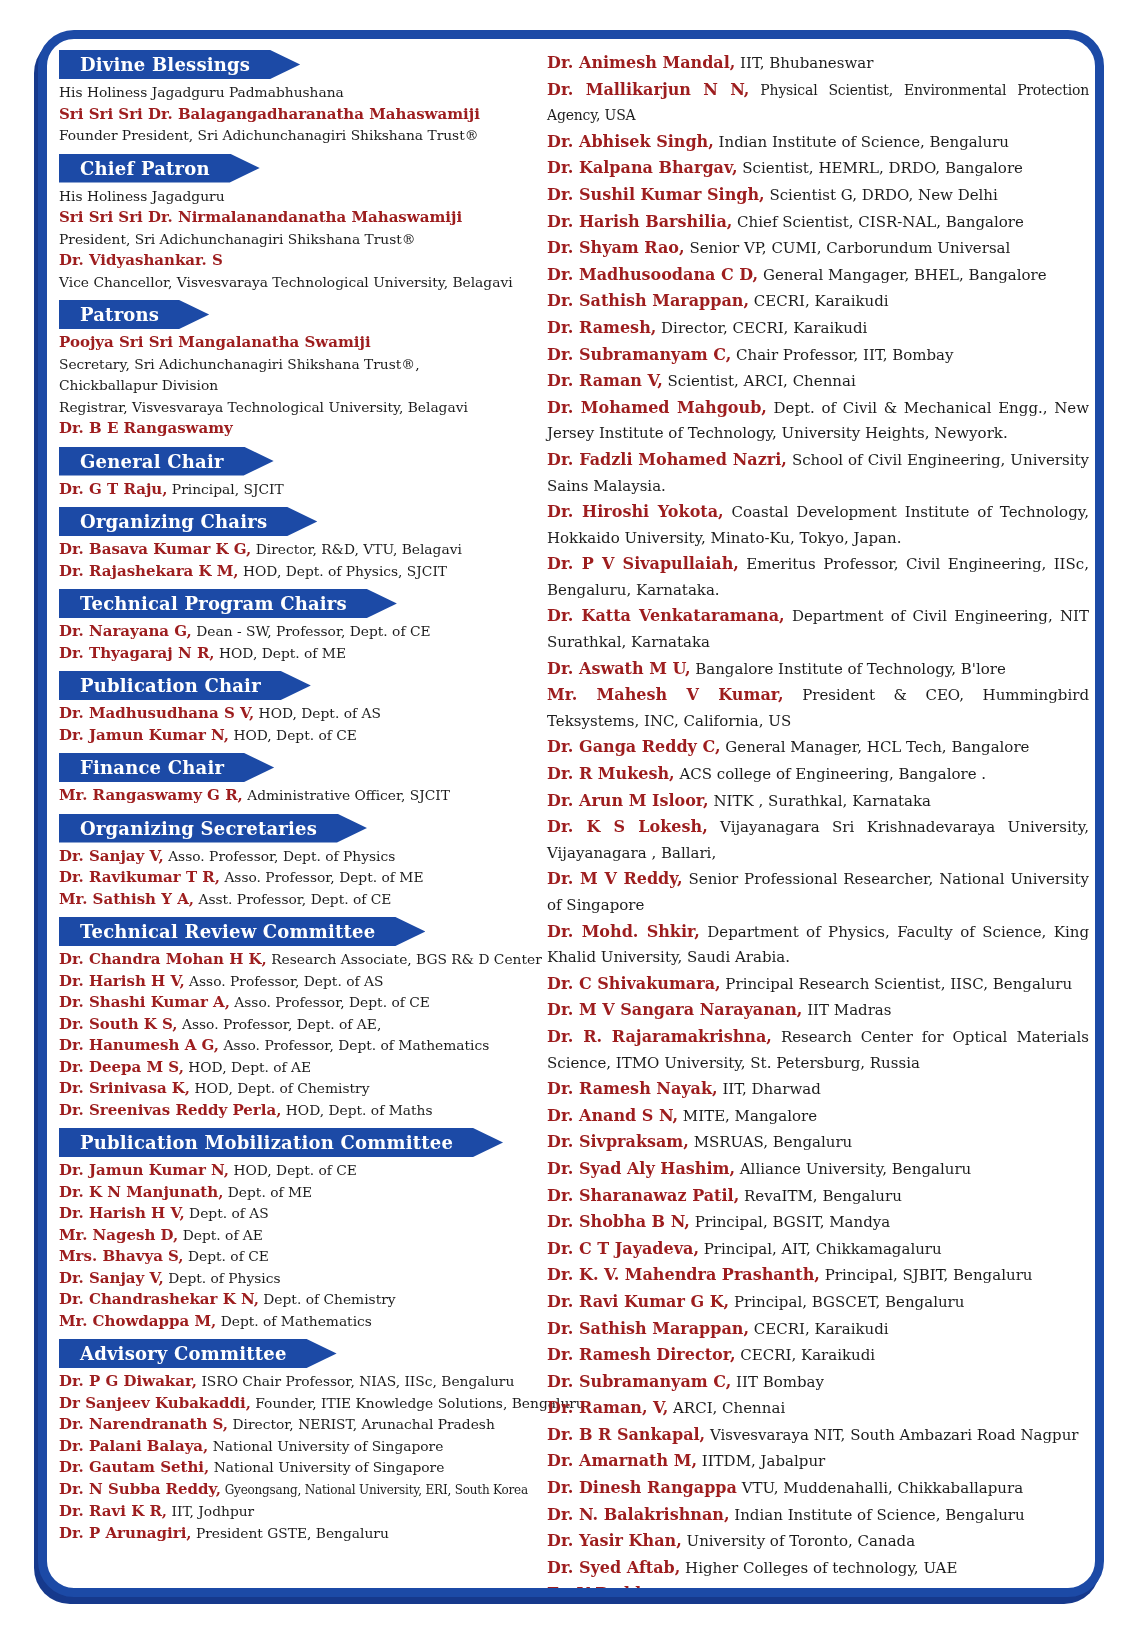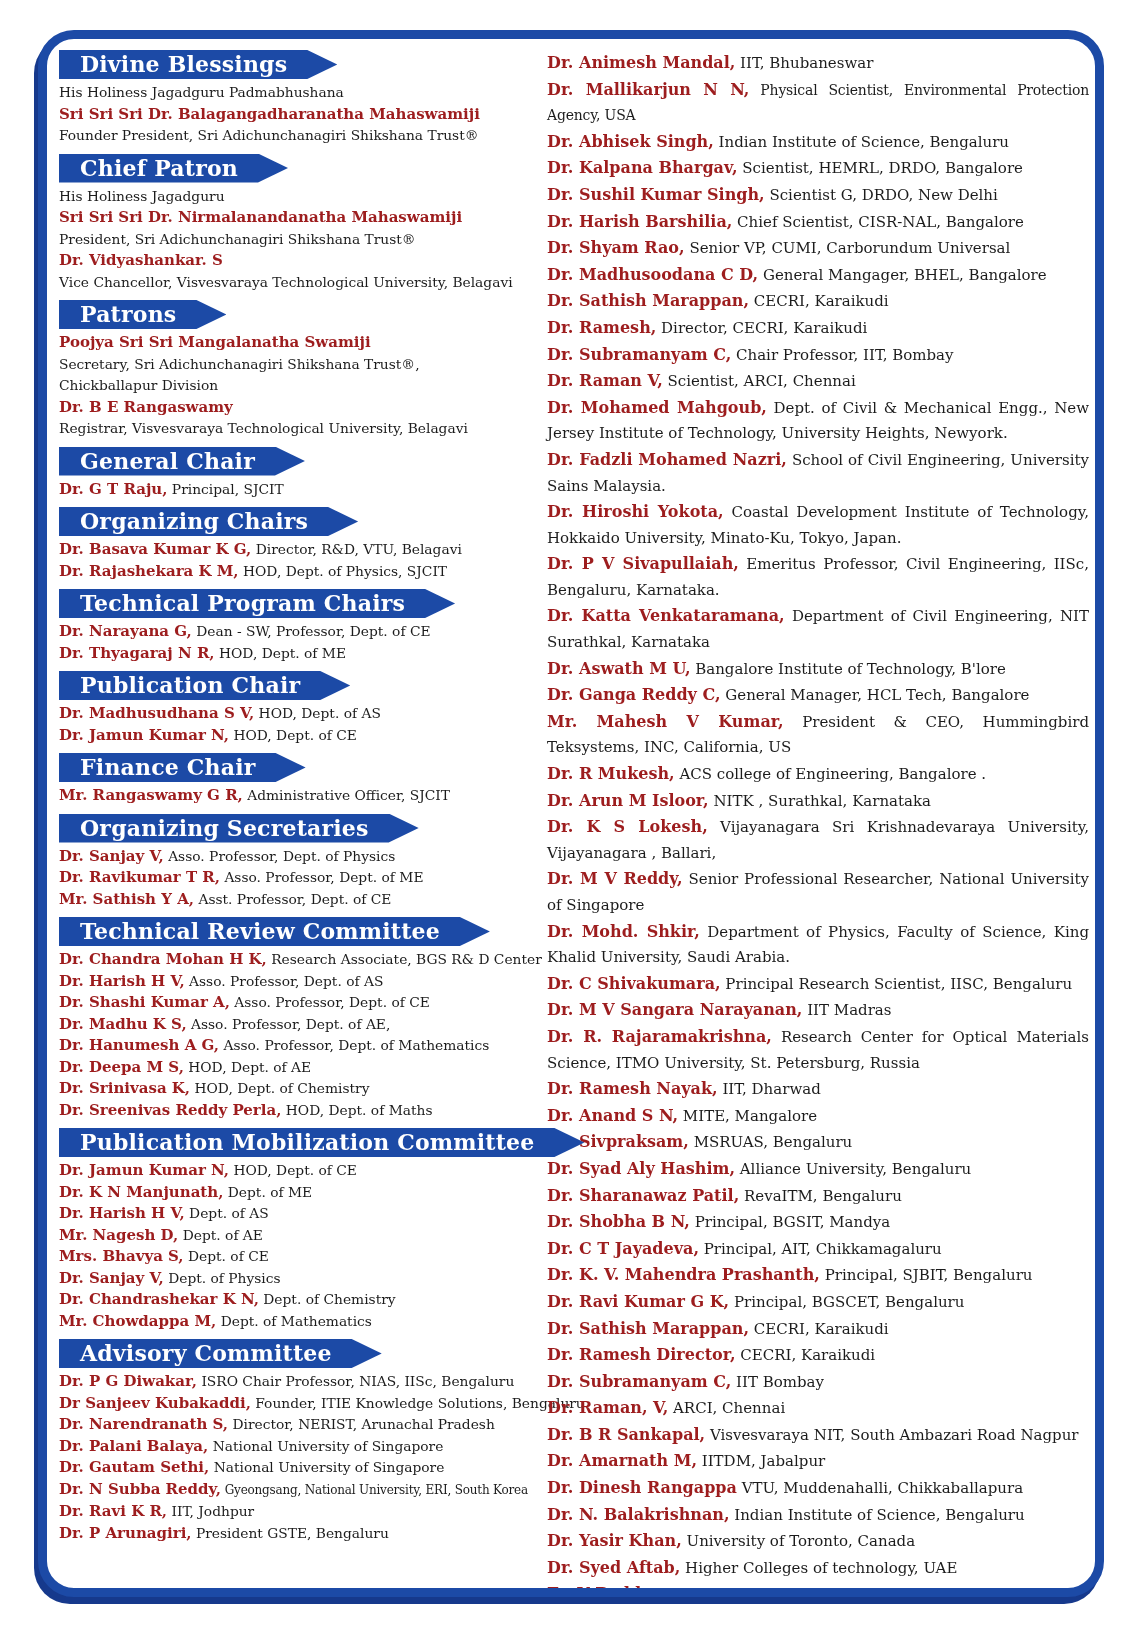--- a/index.html
+++ b/index.html
@@ -27,21 +27,21 @@
     background:#ffffff;
   }
   .col{min-width:0;}
   .col.left{width:474px;flex:none;padding-top:2px;}
   .col.right{flex:1;padding-top:2px;}
 
   .banner{
     background:var(--banner-blue);
     color:#ffffff;
     font-weight:bold;
-    font-size:22px;
+    font-size:18px;
     line-height:27px;
     padding:1px 50px 1px 21px;
     width:fit-content;
     margin:7px 0 3px 0;
     clip-path:polygon(0 0, calc(100% - 30px) 0, 100% 50%, calc(100% - 30px) 100%, 0 100%);
     letter-spacing:0.2px;
     white-space:nowrap;
   }
   .col.left .banner:first-child{margin-top:0;}
 
@@ -86,22 +86,22 @@
       <div class="banner">Chief Patron</div>
       <p class="line"><span class="af">His Holiness Jagadguru</span></p>
       <p class="line"><span class="nm">Sri Sri Sri Dr. Nirmalanandanatha Mahaswamiji</span></p>
       <p class="line"><span class="af">President, Sri Adichunchanagiri Shikshana Trust®</span></p>
       <p class="line"><span class="nm">Dr. Vidyashankar. S</span></p>
       <p class="line"><span class="af">Vice Chancellor, Visvesvaraya Technological University, Belagavi</span></p>
       <div class="banner">Patrons</div>
       <p class="line"><span class="nm">Poojya Sri Sri Mangalanatha Swamiji</span></p>
       <p class="line"><span class="af">Secretary, Sri Adichunchanagiri Shikshana Trust®,</span></p>
       <p class="line"><span class="af">Chickballapur Division</span></p>
+      <p class="line"><span class="af">Registrar, Visvesvaraya Technological University, Belagavi</span></p>
       <p class="line"><span class="nm">Dr. B E Rangaswamy</span></p>
-      <p class="line"><span class="af">Registrar, Visvesvaraya Technological University, Belagavi</span></p>
       <div class="banner">General Chair</div>
       <p class="line"><span class="nm">Dr. G T Raju,</span><span class="af"> Principal, SJCIT</span></p>
       <div class="banner">Organizing Chairs</div>
       <p class="line"><span class="nm">Dr. Basava Kumar K G,</span><span class="af"> Director, R&amp;D, VTU, Belagavi</span></p>
       <p class="line"><span class="nm">Dr. Rajashekara K M,</span><span class="af"> HOD, Dept. of Physics, SJCIT</span></p>
       <div class="banner">Technical Program Chairs</div>
       <p class="line"><span class="nm">Dr. Narayana G,</span><span class="af"> Dean - SW, Professor, Dept. of CE</span></p>
       <p class="line"><span class="nm">Dr. Thyagaraj N R,</span><span class="af"> HOD, Dept. of ME</span></p>
       <div class="banner">Publication Chair</div>
       <p class="line"><span class="nm">Dr. Madhusudhana S V,</span><span class="af"> HOD, Dept. of AS</span></p>
@@ -109,21 +109,21 @@
       <div class="banner">Finance Chair</div>
       <p class="line"><span class="nm">Mr. Rangaswamy G R,</span><span class="af"> Administrative Officer, SJCIT</span></p>
       <div class="banner">Organizing Secretaries</div>
       <p class="line"><span class="nm">Dr. Sanjay V,</span><span class="af"> Asso. Professor, Dept. of Physics</span></p>
       <p class="line"><span class="nm">Dr. Ravikumar T R,</span><span class="af"> Asso. Professor, Dept. of ME</span></p>
       <p class="line"><span class="nm">Mr. Sathish Y A,</span><span class="af"> Asst. Professor, Dept. of CE</span></p>
       <div class="banner">Technical Review Committee</div>
       <p class="line"><span class="nm">Dr. Chandra Mohan H K,</span><span class="af"> Research Associate, BGS R&amp; D Center</span></p>
       <p class="line"><span class="nm">Dr. Harish H V,</span><span class="af"> Asso. Professor, Dept. of AS</span></p>
       <p class="line"><span class="nm">Dr. Shashi Kumar A,</span><span class="af"> Asso. Professor, Dept. of CE</span></p>
-      <p class="line"><span class="nm">Dr. Madhu K S,</span><span class="af"> Asso. Professor, Dept. of AE,</span></p>
+      <p class="line"><span class="nm">Dr. South K S,</span><span class="af"> Asso. Professor, Dept. of AE,</span></p>
       <p class="line"><span class="nm">Dr. Hanumesh A G,</span><span class="af"> Asso. Professor, Dept. of Mathematics</span></p>
       <p class="line"><span class="nm">Dr. Deepa M S,</span><span class="af"> HOD, Dept. of AE</span></p>
       <p class="line"><span class="nm">Dr. Srinivasa K,</span><span class="af"> HOD, Dept. of Chemistry</span></p>
       <p class="line"><span class="nm">Dr. Sreenivas Reddy Perla,</span><span class="af"> HOD, Dept. of Maths</span></p>
       <div class="banner">Publication Mobilization Committee</div>
       <p class="line"><span class="nm">Dr. Jamun Kumar N,</span><span class="af"> HOD, Dept. of CE</span></p>
       <p class="line"><span class="nm">Dr. K N Manjunath,</span><span class="af"> Dept. of ME</span></p>
       <p class="line"><span class="nm">Dr. Harish H V,</span><span class="af"> Dept. of AS</span></p>
       <p class="line"><span class="nm">Mr. Nagesh D,</span><span class="af"> Dept. of AE</span></p>
       <p class="line"><span class="nm">Mrs. Bhavya S,</span><span class="af"> Dept. of CE</span></p>
@@ -152,22 +152,22 @@
       <p class="entry"><span class="nm">Dr. Sathish Marappan,</span><span class="af"> CECRI,  Karaikudi</span></p>
       <p class="entry"><span class="nm">Dr. Ramesh,</span><span class="af"> Director,  CECRI, Karaikudi</span></p>
       <p class="entry"><span class="nm">Dr. Subramanyam C,</span><span class="af"> Chair Professor, IIT, Bombay</span></p>
       <p class="entry"><span class="nm">Dr. Raman V,</span><span class="af"> Scientist, ARCI, Chennai</span></p>
       <p class="entry"><span class="nm">Dr. Mohamed Mahgoub,</span><span class="af"> Dept. of Civil &amp; Mechanical Engg., New Jersey Institute of Technology, University Heights, Newyork.</span></p>
       <p class="entry"><span class="nm">Dr. Fadzli Mohamed Nazri,</span><span class="af"> School of Civil Engineering, University Sains Malaysia.</span></p>
       <p class="entry"><span class="nm">Dr. Hiroshi Yokota,</span><span class="af"> Coastal Development Institute of Technology, Hokkaido University, Minato-Ku, Tokyo, Japan.</span></p>
       <p class="entry"><span class="nm">Dr. P V Sivapullaiah,</span><span class="af"> Emeritus Professor, Civil Engineering, IISc, Bengaluru, Karnataka.</span></p>
       <p class="entry"><span class="nm">Dr. Katta Venkataramana,</span><span class="af"> Department of Civil Engineering, NIT Surathkal, Karnataka</span></p>
       <p class="entry"><span class="nm">Dr. Aswath M U,</span><span class="af"> Bangalore Institute of Technology, B'lore</span></p>
+      <p class="entry"><span class="nm">Mr. Mahesh V Kumar,</span><span class="af"> President &amp; CEO, Hummingbird Teksystems, INC, California, US</span></p>
       <p class="entry"><span class="nm">Dr. Ganga Reddy C,</span><span class="af"> General Manager, HCL Tech, Bangalore</span></p>
-      <p class="entry"><span class="nm">Mr. Mahesh V Kumar,</span><span class="af"> President &amp; CEO, Hummingbird Teksystems, INC, California, US</span></p>
       <p class="entry"><span class="nm">Dr. R Mukesh,</span><span class="af"> ACS college of Engineering, Bangalore .</span></p>
       <p class="entry"><span class="nm">Dr. Arun M Isloor,</span><span class="af"> NITK , Surathkal, Karnataka</span></p>
       <p class="entry"><span class="nm">Dr. K S Lokesh,</span><span class="af"> Vijayanagara Sri Krishnadevaraya University, Vijayanagara , Ballari,</span></p>
       <p class="entry"><span class="nm">Dr. M V Reddy,</span><span class="af"> Senior Professional Researcher, National University of Singapore</span></p>
       <p class="entry"><span class="nm">Dr. Mohd. Shkir,</span><span class="af"> Department of Physics, Faculty of Science, King Khalid University, Saudi Arabia.</span></p>
       <p class="entry"><span class="nm">Dr. C Shivakumara,</span><span class="af"> Principal Research Scientist, IISC, Bengaluru</span></p>
       <p class="entry"><span class="nm">Dr. M V Sangara Narayanan,</span><span class="af"> IIT Madras</span></p>
       <p class="entry"><span class="nm">Dr. R. Rajaramakrishna,</span><span class="af"> Research Center for Optical Materials Science, ITMO University, St. Petersburg,  Russia</span></p>
       <p class="entry"><span class="nm">Dr. Ramesh Nayak,</span><span class="af"> IIT, Dharwad</span></p>
       <p class="entry"><span class="nm">Dr. Anand S N,</span><span class="af"> MITE, Mangalore</span></p>

